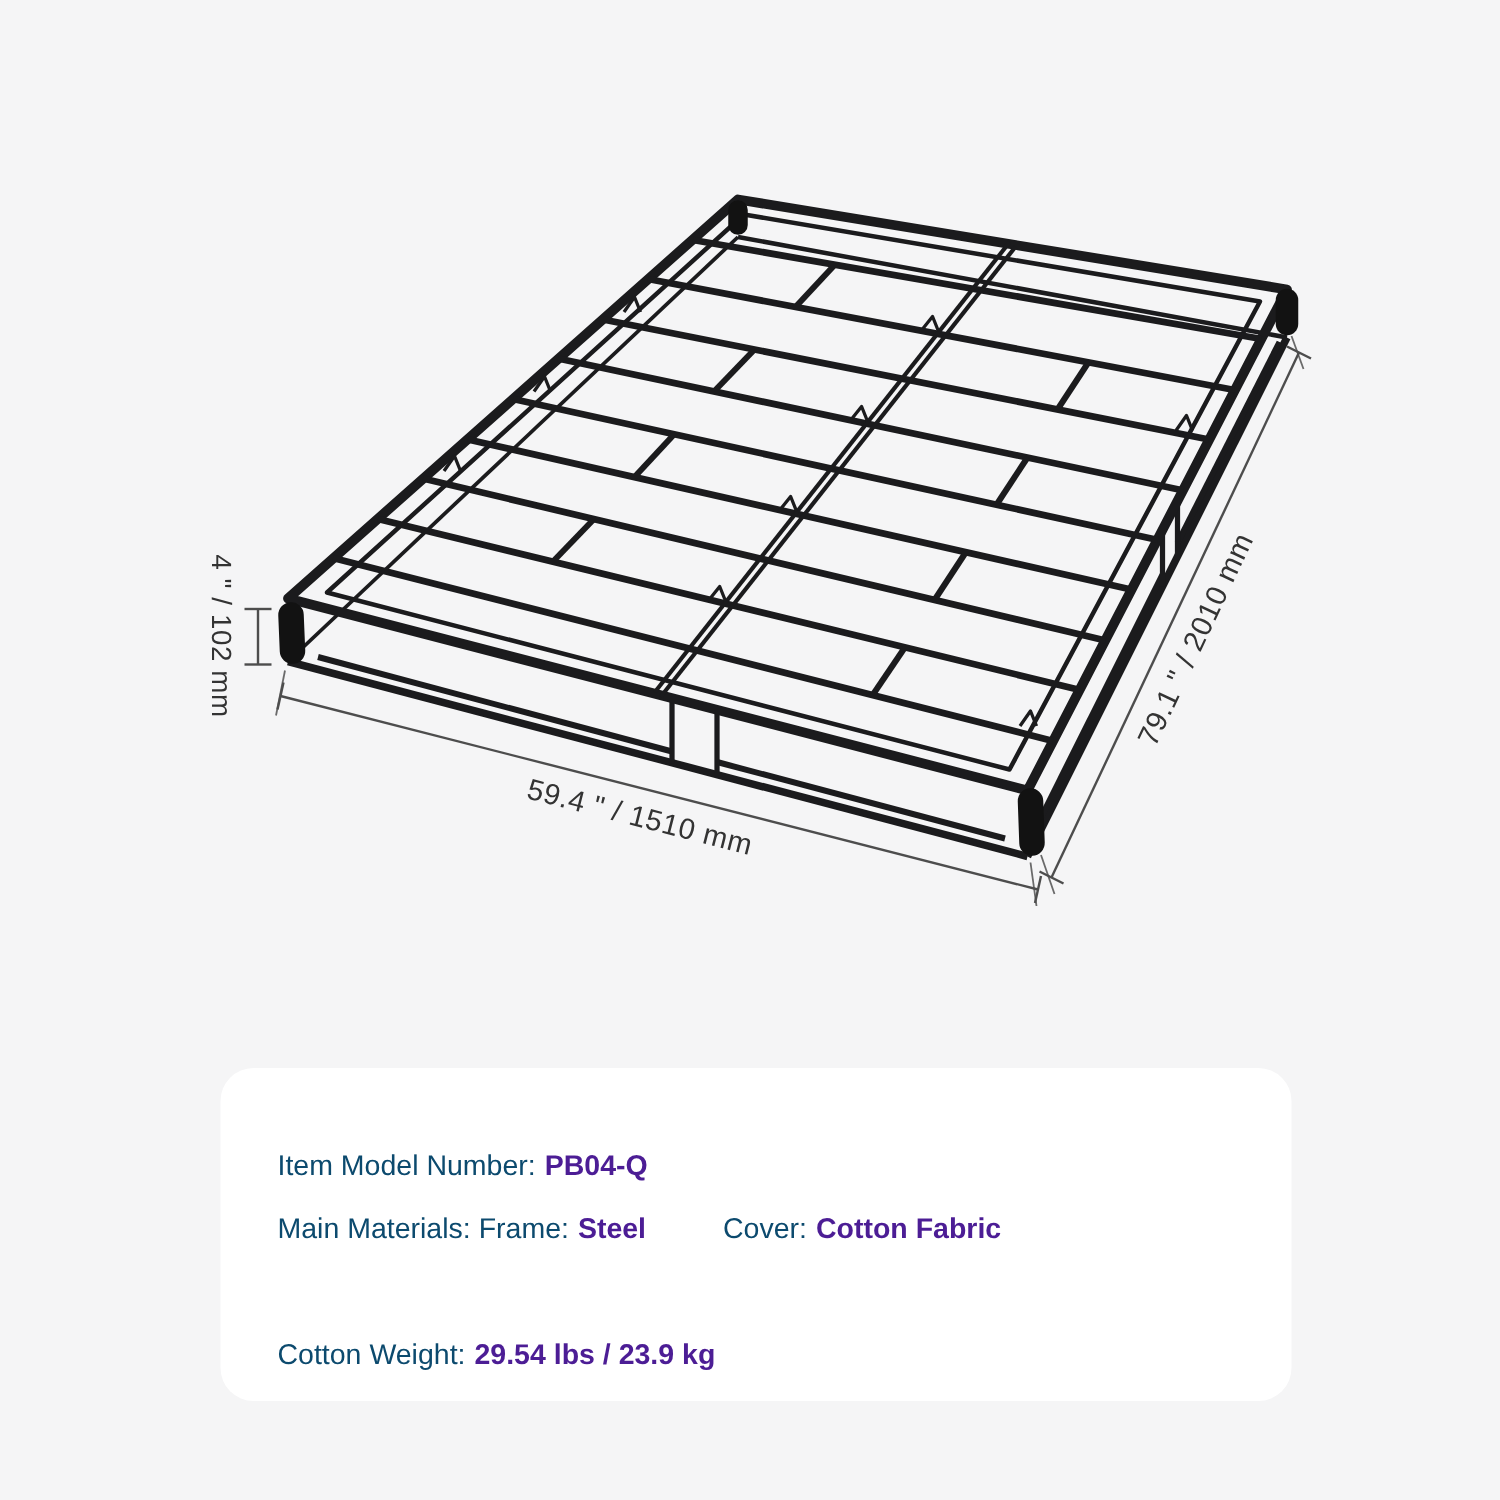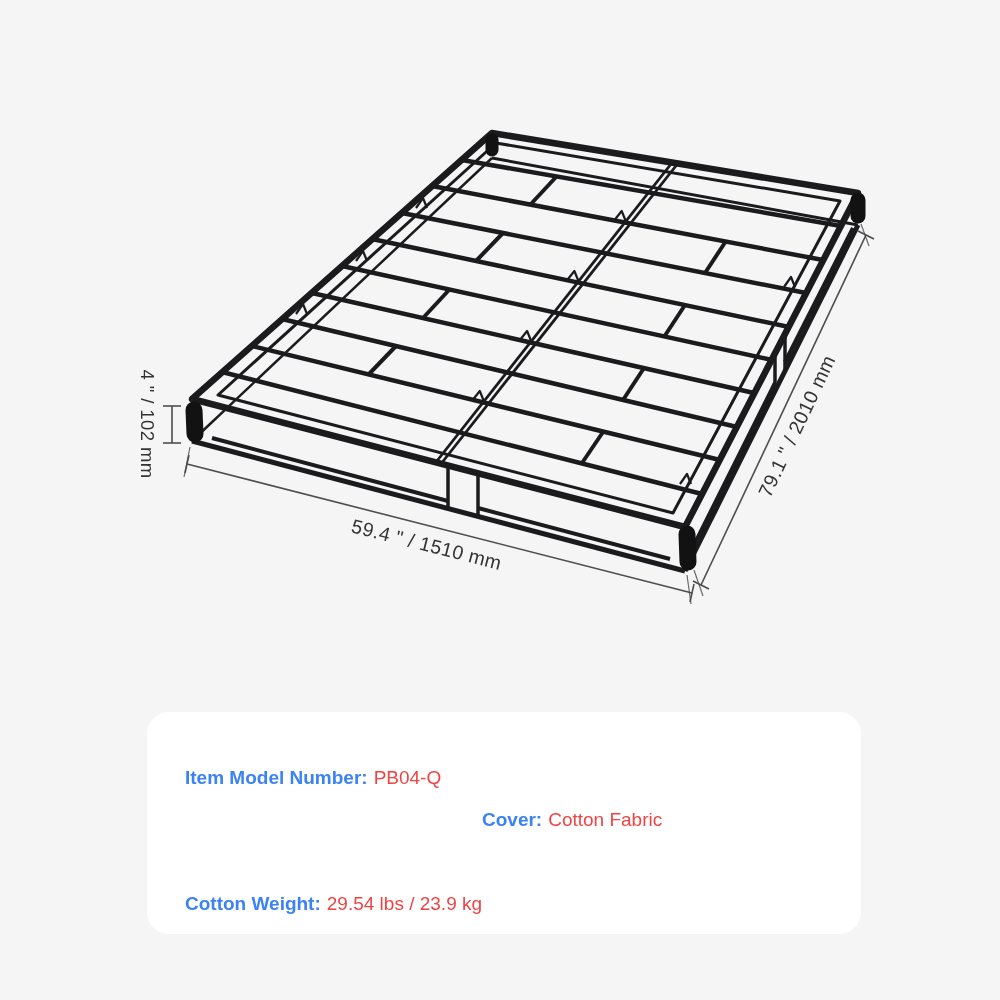--- a/index.html
+++ b/index.html
@@ -33,22 +33,22 @@
     width:714px;height:222px;
     background:#ffffff;
     border-radius:22px;
   }
   .spec-item{
     position:absolute;
     white-space:nowrap;
     font-size:19px;
     line-height:22px;
   }
-  .spec-item .lbl{color:#3b82f6;font-weight:700;}
-  .spec-item .val{color:#ef4444;font-weight:400;margin-left:6px;}
+  .spec-item .lbl{color:#0c4a6e;font-weight:400;}
+  .spec-item .val{color:#4c1d95;font-weight:700;margin-left:6px;}
   .pos-r1c1{left:38px;top:36px;}
   .pos-r1c2{left:335px;top:36px;}
   .pos-r2c1{left:38px;top:78px;}
   .pos-r2c2{left:335px;top:78px;text-align:right;}
   .pos-r3c1{left:38px;top:120px;}
   .pos-r4c1{left:38px;top:162px;}
 </style>
 </head>
 <body>
 
@@ -153,20 +153,21 @@
       <line class="dimline" x1="693" y1="581" x2="709" y2="589"></line>
       <text class="dimtext" text-anchor="middle" transform="translate(803,429) rotate(-64.7)">79.1 " / 2010 mm</text>
     </g>
   </svg>
 
   <div class="spec-panel">
 
     <p class="spec-item pos-r1c1"><span class="lbl">Item Model Number:</span><span class="val">PB04-Q</span></p>
 
 
+    <p class="spec-item pos-r2c1"><span class="lbl">Main Materials: Frame:</span><span class="val">Steel</span></p>
 
     <p class="spec-item pos-r2c2"><span class="lbl">Cover:</span><span class="val">Cotton Fabric</span></p>
 
 
     <p class="spec-item pos-r4c1"><span class="lbl">Cotton Weight:</span><span class="val">29.54 lbs / 23.9 kg</span></p>
   </div>
 
 </div>
 
 </body></html>

